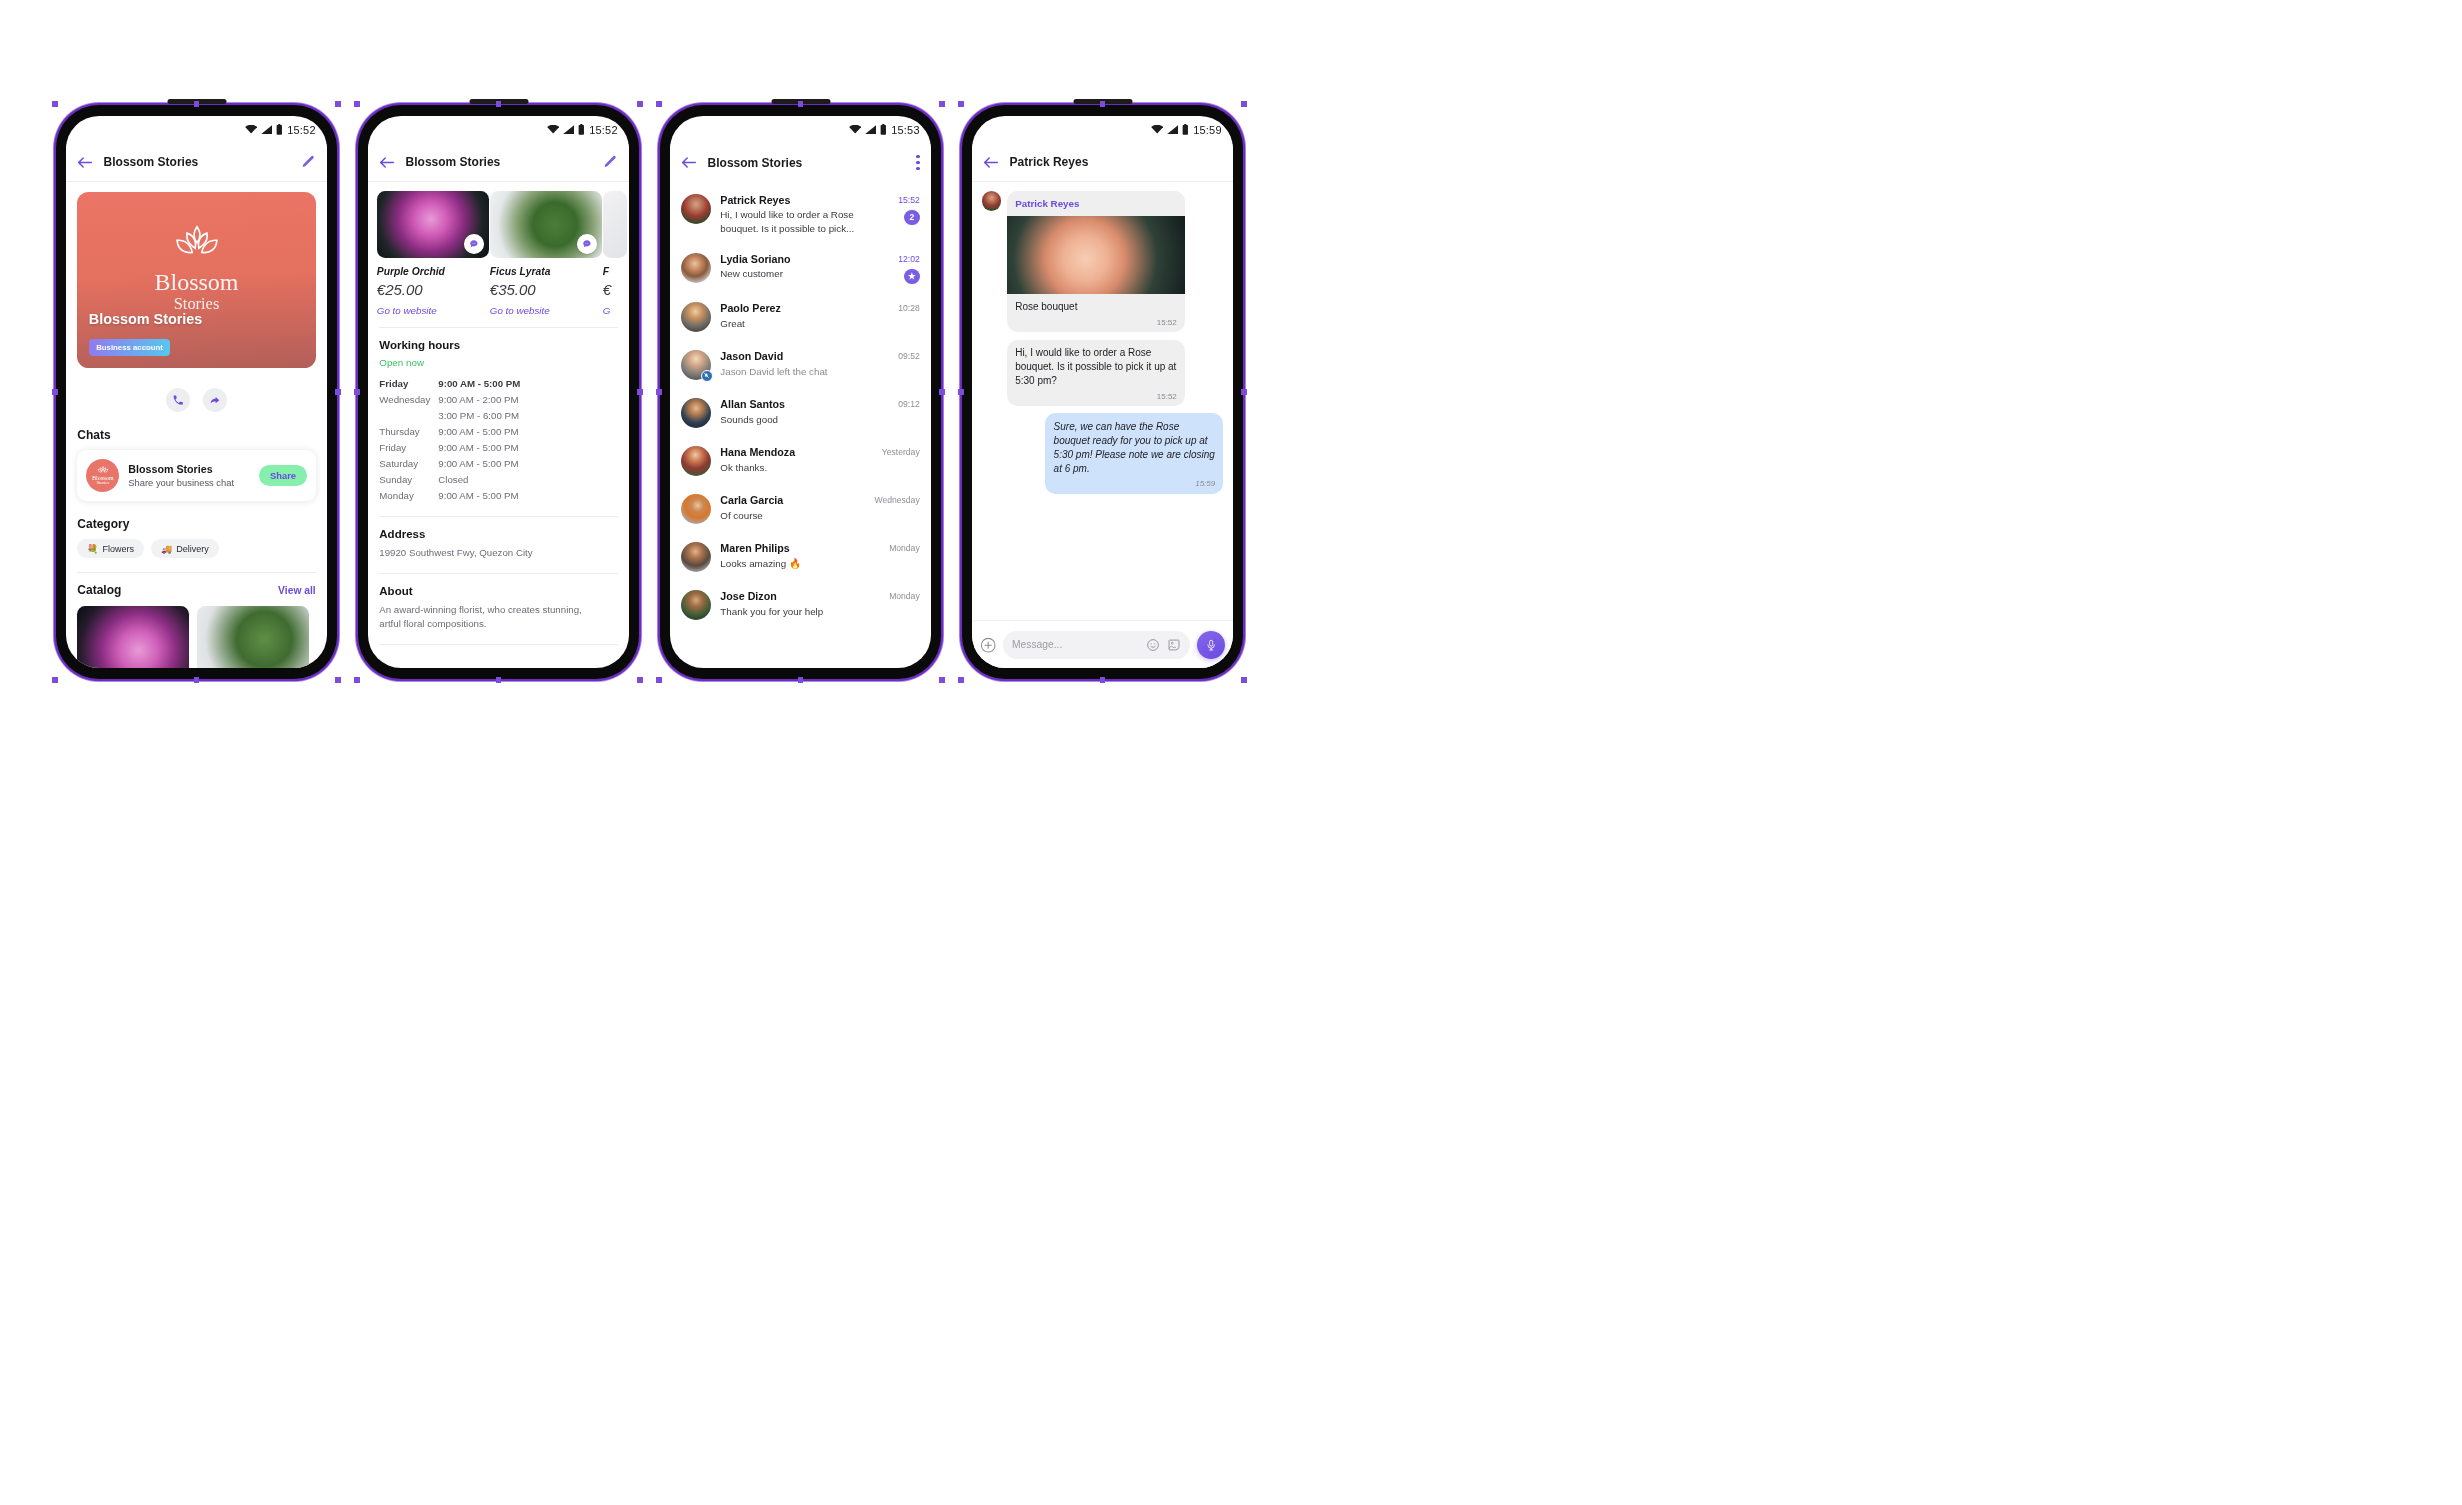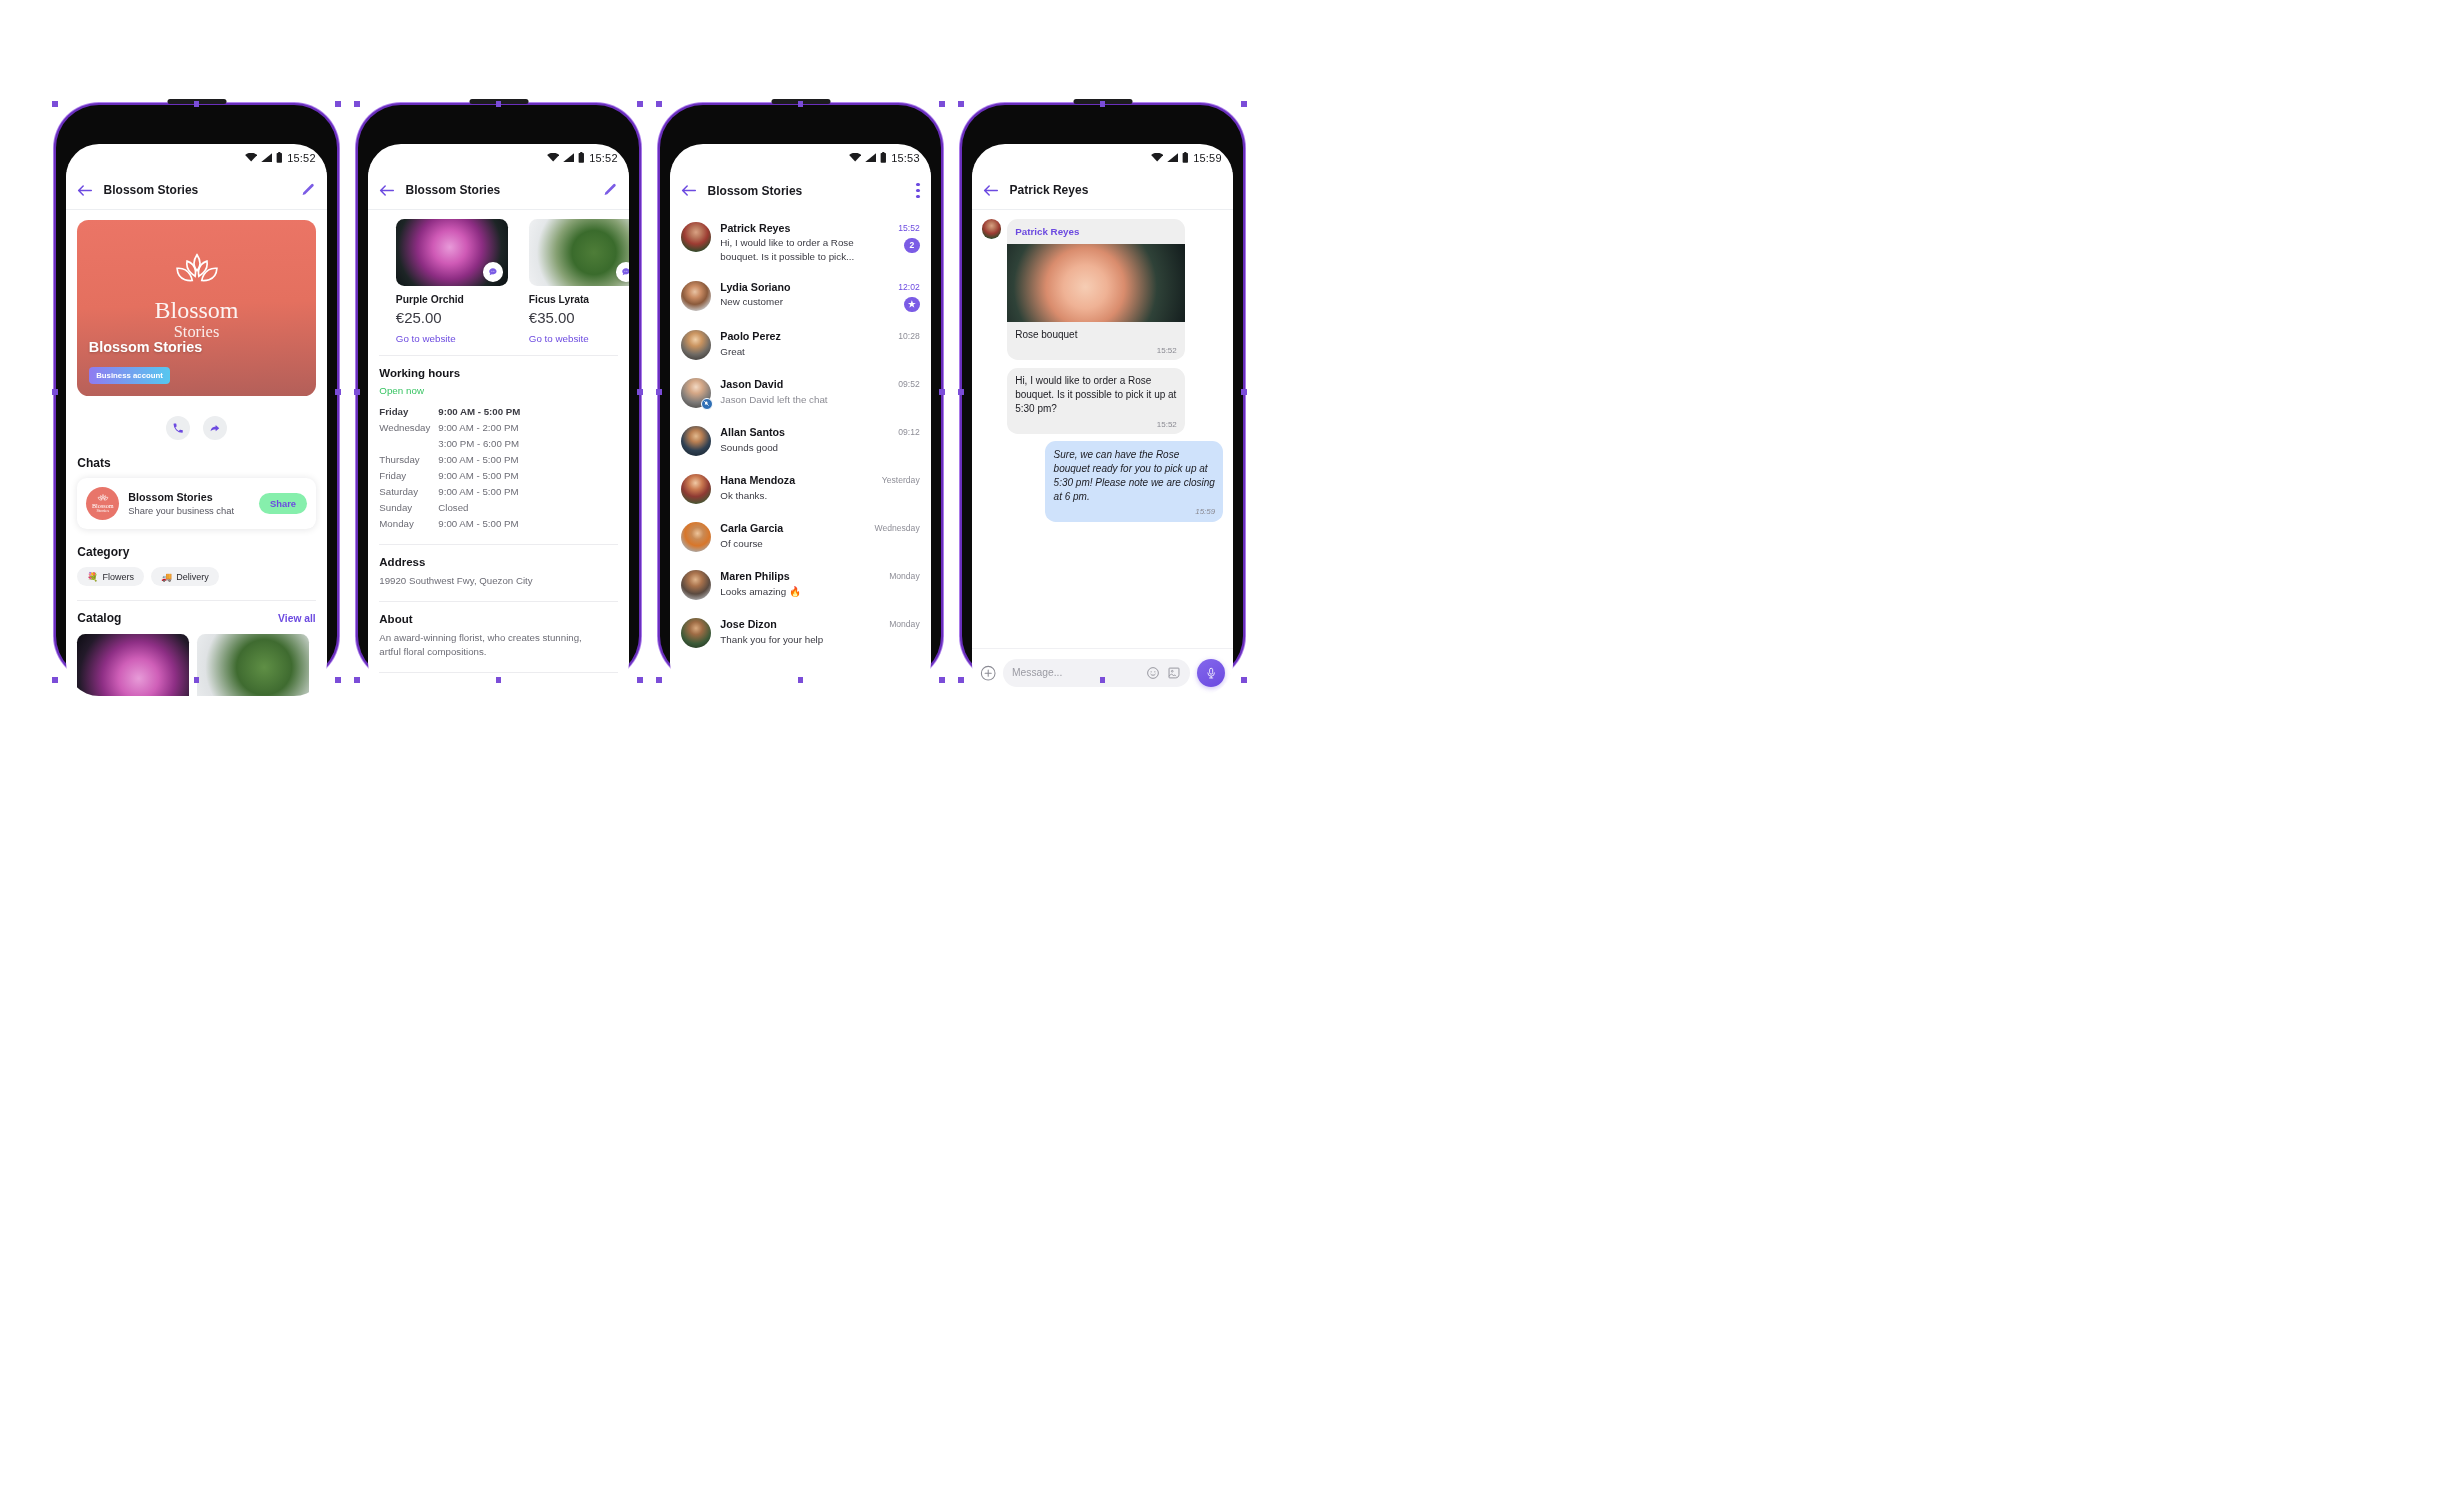--- a/index.html
+++ b/index.html
@@ -20,21 +20,20 @@
     background: #0a0a0a;
     padding: 10.7px 9.8px;
     box-shadow: 0 0 0 2.1px #6a2fbd, 0 0 0 3px #b083ef;
   }
   .screen {
     position: relative;
     width: 100%; height: 100%;
     border-radius: 33px;
     background: #ffffff;
     overflow: hidden;
-    margin-top: 28px;
   }
   .speaker {
     position: absolute;
     top: -5.7px; left: 50%; transform: translateX(-50%);
     width: 59px; height: 4.9px; border-radius: 3.3px;
     background: #1c1c1e;
     z-index: 20;
   }
   
   .handle {
@@ -132,21 +131,21 @@
     background: #f1f2f4; border-radius: 11.5px; padding: 4.1px 9.8px;
     font-size: 9px; color: #2a2a30; display: flex; align-items: center; gap: 4.1px;
     cursor: pointer;
   }
   .hr { height: 0.8px; background: #ececef; margin: 14px 0 0; }
 
   .thumbs { display: flex; gap: 8.2px; margin-top: 9px; }
   .thumb { width: 112px; height: 74px; border-radius: 8.2px; flex: none; }
 
   
-  .prod-row { display: flex; gap: 21px; padding: 0 28px; }
+  .prod-row { display: flex; gap: 1px; padding: 0 9px; font-style: italic; }
   .prod { width: 112px; flex: none; }
   .prod-img { width: 112px; height: 67px; border-radius: 8.2px; position: relative; }
   .bubble-fab {
     position: absolute; right: 4.9px; bottom: 4.9px;
     width: 19.7px; height: 19.7px; border-radius: 50%; background: #fff;
     display: flex; align-items: center; justify-content: center;
     box-shadow: 0 0.8px 3.3px rgba(0,0,0,.18);
     cursor: pointer;
   }
   .bubble-fab svg { width: 9.8px; height: 9.8px; }

